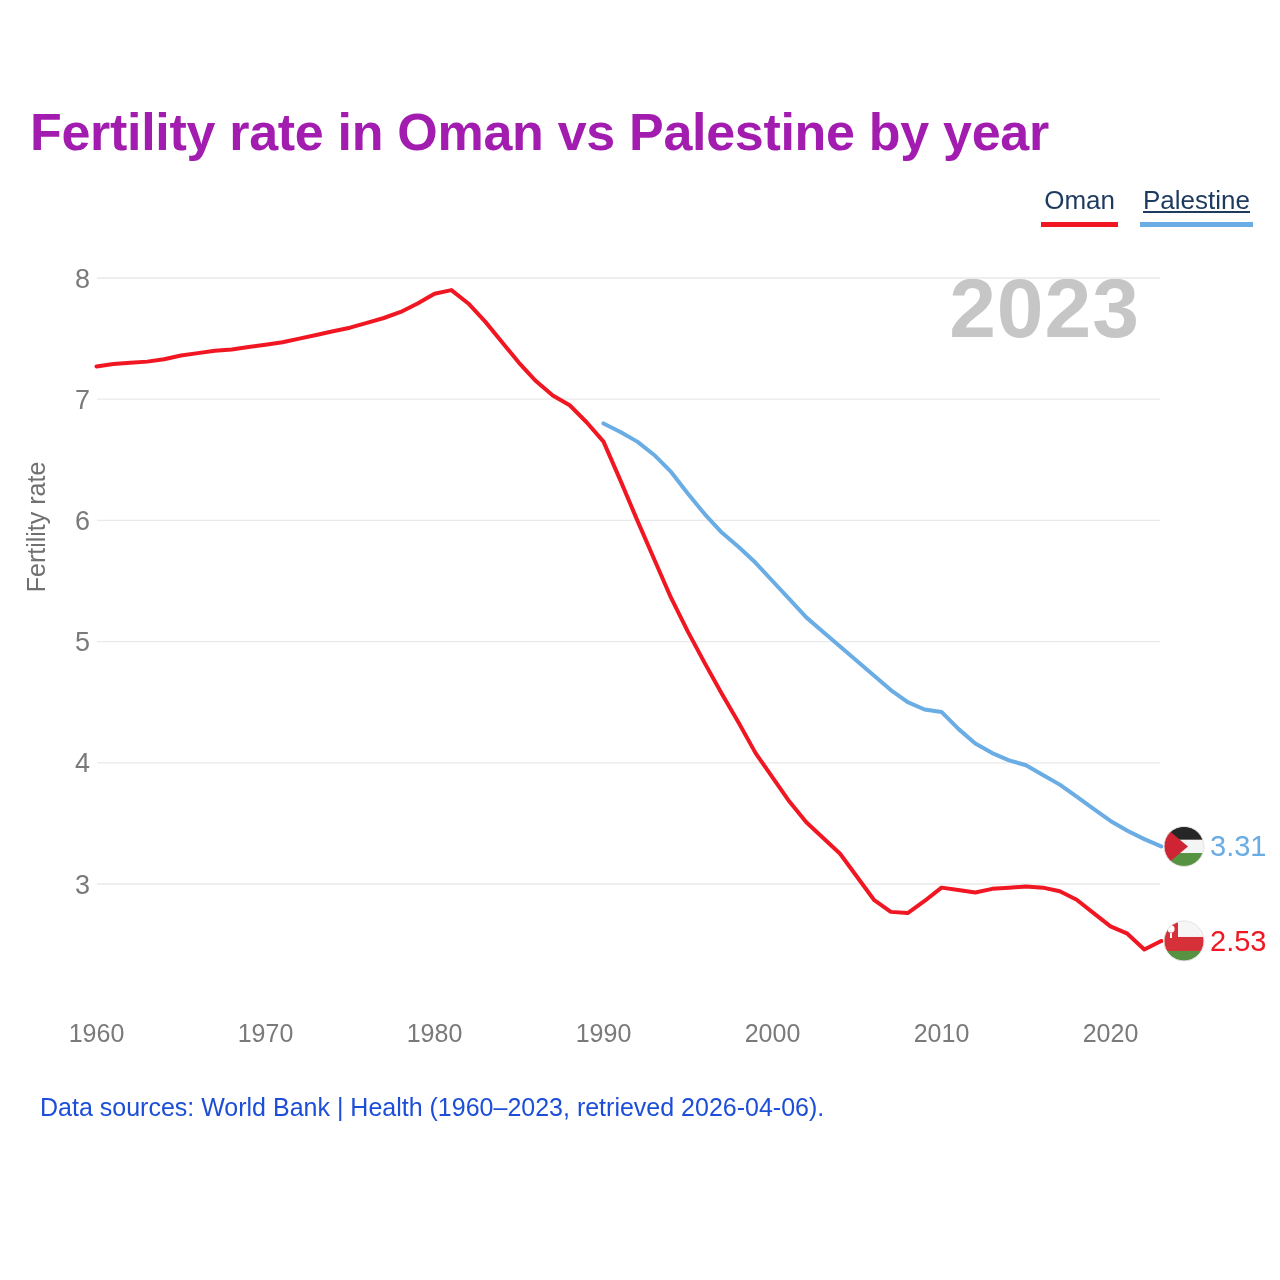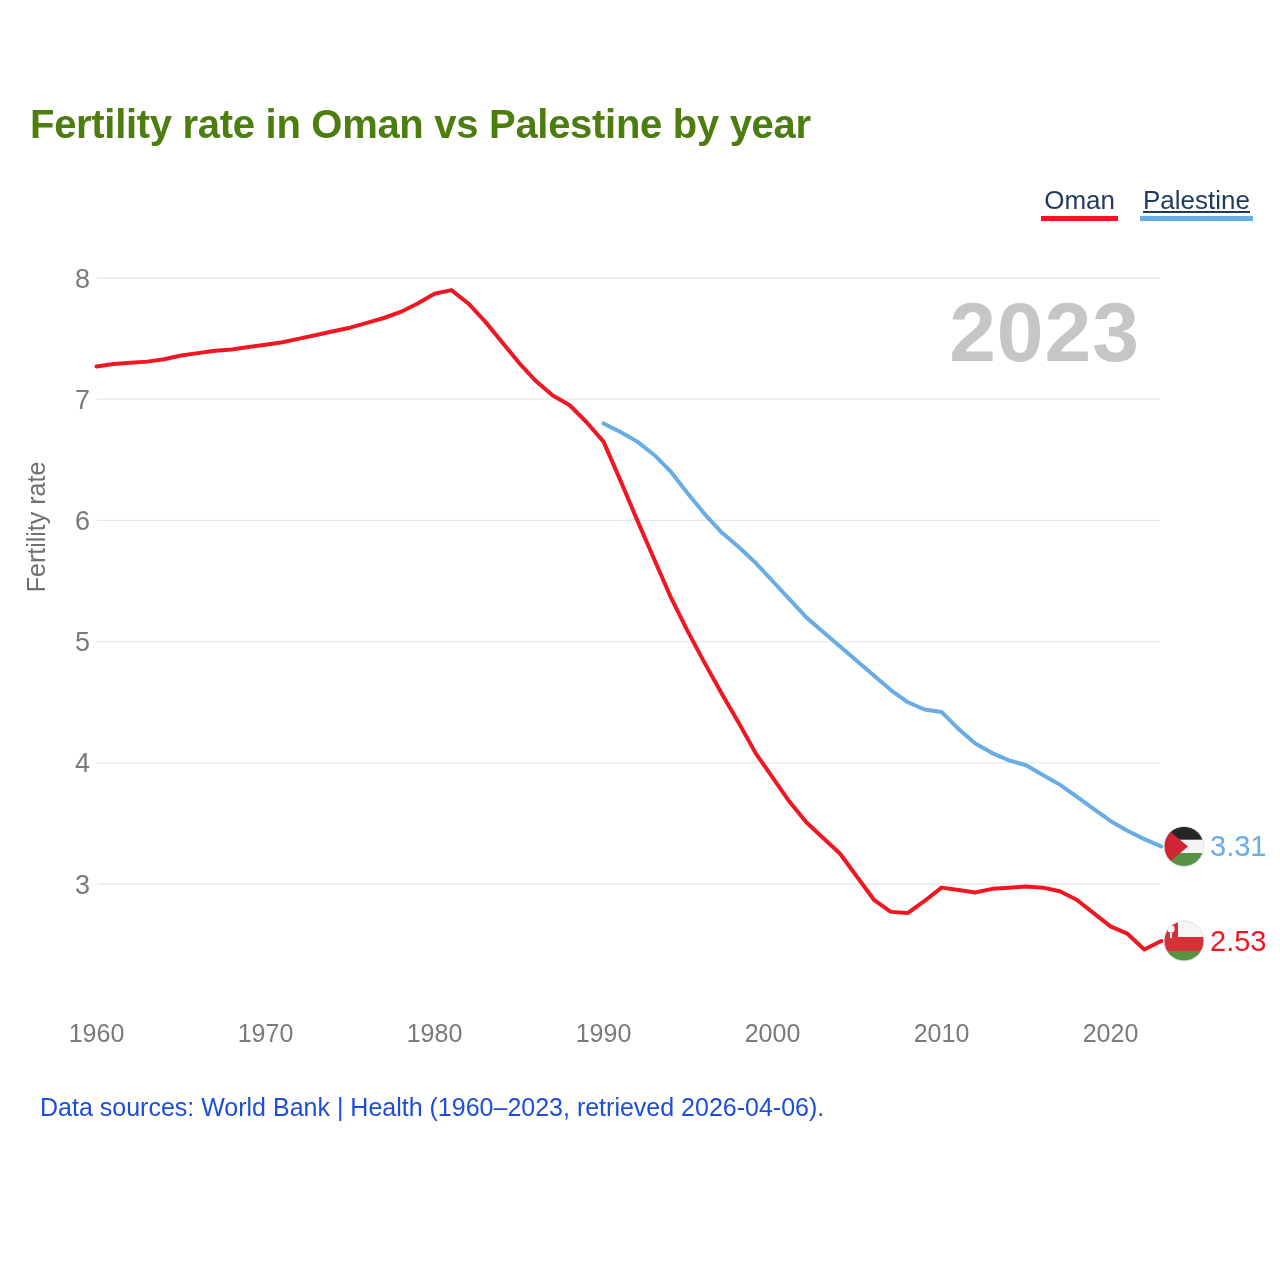--- a/index.html
+++ b/index.html
@@ -1,24 +1,24 @@
 <!DOCTYPE html>
 <html><head>
 <meta charset="utf-8">
 <style>
   html,body{margin:0;padding:0;background:#fff;}
   .page{position:relative;width:1280px;height:1280px;background:#ffffff;
         font-family:"Liberation Sans",sans-serif;overflow:hidden;}
-  .title{position:absolute;left:30px;top:102px;font-size:40px;font-weight:bold;
-         color:#4d7c0f;letter-spacing:-0.3px;}
+  .title{position:absolute;left:30px;top:102px;font-size:52px;font-weight:bold;
+         color:#a21caf;letter-spacing:-0.3px;}
   .legend{position:absolute;top:185px;right:27px;display:flex;gap:22px;}
-  .legend-item{font-size:26px;color:#1d3a5f;padding:0 3px 0 3px;
+  .legend-item{font-size:26px;color:#1d3a5f;padding:0 3px 6px 3px;
                border-bottom:5px solid #888;cursor:pointer;}
   .watermark{position:absolute;top:266px;right:140px;font-size:84px;font-weight:bold;
-             color:#c6c6c6;letter-spacing:1px;line-height:1;margin-top:24px;}
+             color:#c6c6c6;letter-spacing:1px;line-height:1;}
   .y-title{position:absolute;left:36px;top:527px;transform:translate(-50%,-50%) rotate(-90deg);
            font-size:25px;color:#707070;white-space:nowrap;}
   .footer{position:absolute;left:40px;top:1086px;font-size:25px;color:#1d4ed8;line-height:43px;}
   svg.plot{position:absolute;left:0;top:0;}
 </style>
 </head>
 <body>
 
 <div class="page">
 

